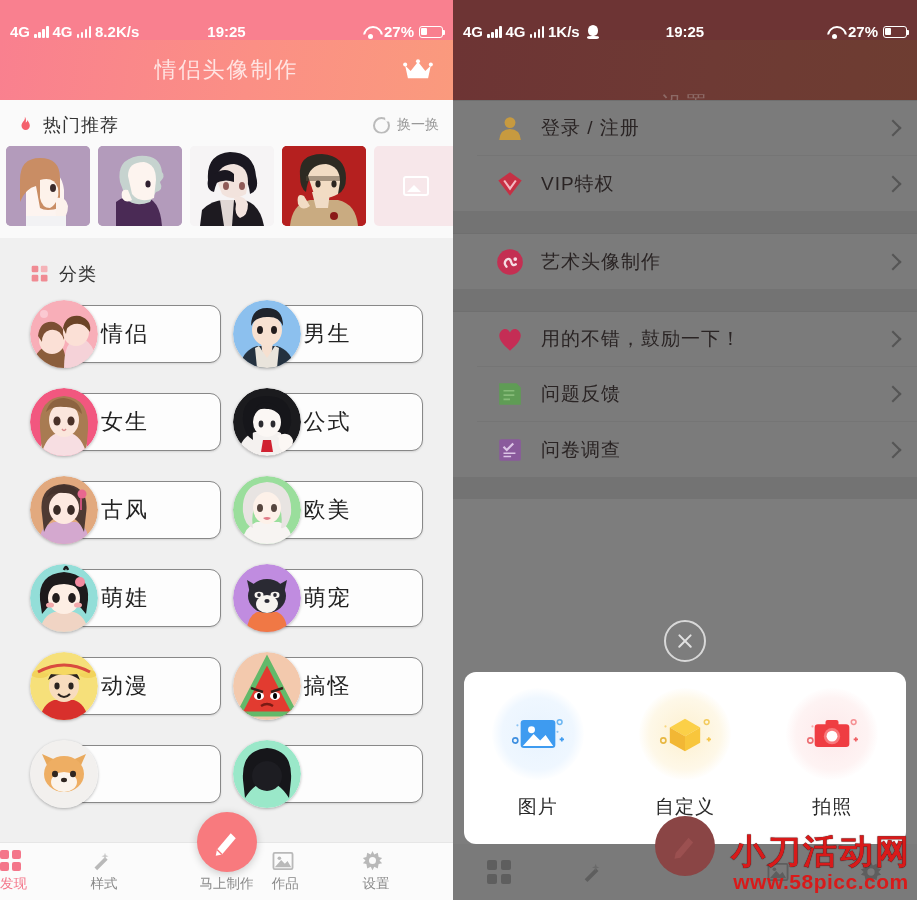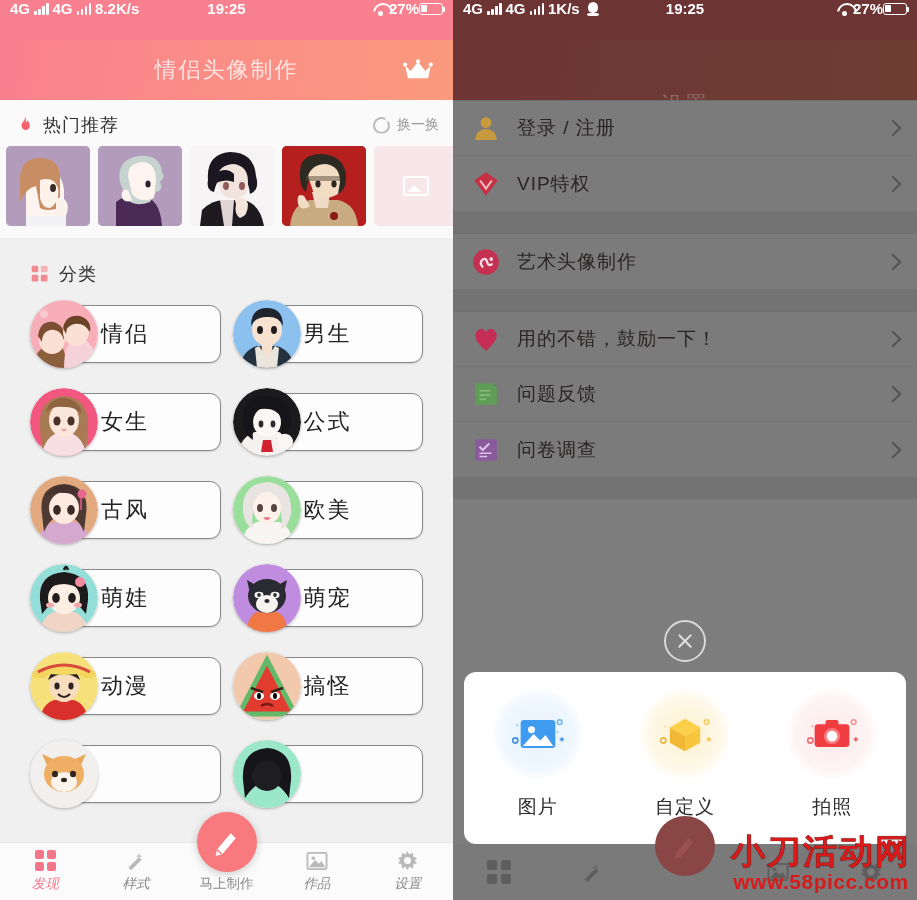--- a/index.html
+++ b/index.html
@@ -3,25 +3,25 @@
 <meta charset="utf-8">
 <style>
   * { margin:0; padding:0; box-sizing:border-box; }
   html,body { width:917px; height:900px; overflow:hidden; background:#fff;
     font-family:"Liberation Sans","DejaVu Sans",sans-serif; }
   .screens { display:flex; width:917px; height:900px; }
 
   
   .left { width:453px; height:900px; position:relative; background:#f0f0f0; overflow:hidden; }
 
-  .statusbar { height:40px; display:flex; align-items:flex-start; padding:0 10px;
+  .statusbar { height:40px; display:flex; align-items:flex-end; padding:0 10px;
     color:#fff; font-size:15px; font-weight:bold; position:relative; }
   .sb-left { display:flex; align-items:center; gap:4px; white-space:nowrap; }
   .sb-center { position:absolute; left:0; right:0; text-align:center; font-size:15px; font-weight:bold; }
-  .sb-right { margin-left:auto; display:flex; align-items:center; position:relative; z-index:2; }
+  .sb-right { margin-left:auto; display:flex; align-items:center; gap:5px; position:relative; z-index:2; }
   .bars { display:inline-flex; align-items:flex-end; gap:1.5px; height:12px; }
   .bars i { display:block; width:2.5px; background:#fff; border-radius:1px; }
   .bars i:nth-child(1){height:4px}.bars i:nth-child(2){height:6px}
   .bars i:nth-child(3){height:9px}.bars i:nth-child(4){height:12px}
   .wifi { width:16px; height:12px; position:relative; }
   .wifi::before { content:""; position:absolute; left:0; top:0; width:16px; height:16px;
     border:2.5px solid #fff; border-radius:50%; clip-path:polygon(0 0,100% 0,100% 45%,0 45%); }
   .wifi::after { content:""; position:absolute; left:5.5px; top:8px; width:5px; height:5px;
     background:#fff; border-radius:50%; }
   .batt { width:24px; height:12px; border:1.6px solid #fff; border-radius:3px; position:relative; padding:1.3px; }
@@ -63,41 +63,41 @@
   .cat-item { position:relative; height:74px; display:flex; align-items:center; }
   .cat-pill { position:absolute; left:26px; right:0; top:8px; bottom:8px; background:#fdfdfd;
     border:1.6px solid #888; border-radius:11px; display:flex; align-items:center;
     justify-content:flex-start; padding-left:44px; box-shadow:0 1px 2px rgba(0,0,0,.12); }
   .cat-label { font-size:22px; color:#222; letter-spacing:2px; }
   .cat-av { position:absolute; left:0; top:3px; width:68px; height:68px; border-radius:50%;
     overflow:hidden; z-index:3; box-shadow:0 1px 3px rgba(0,0,0,.28); }
 
   .l-tabbar { position:absolute; left:0; bottom:0; width:453px; height:58px; background:#fbfbfb;
     display:flex; border-top:1px solid #e6e6e6; }
-  .tab { flex:1; display:flex; flex-direction:column; align-items:center; justify-content:center; gap:4px;font-style:italic; }
+  .tab { flex:1; display:flex; flex-direction:column; justify-content:center; gap:4px; }
   .tab-lbl { font-size:13.5px; color:#8a8a8a; }
   .tab.active .tab-lbl { color:#f4768a; }
   .tab-ico { height:20px; display:flex; align-items:center; }
   .grid4 { display:grid; grid-template-columns:9px 9px; grid-template-rows:9px 9px; gap:3px; }
   .grid4 i { background:#f4768a; border-radius:2px; display:block; }
   .fab { position:absolute; left:50%; transform:translateX(-50%); bottom:28px; width:60px; height:60px;
     border-radius:50%; background:#f87a7e; display:flex; align-items:center; justify-content:center;
     box-shadow:0 2px 8px rgba(0,0,0,.2); z-index:5; }
   .tab-mid-lbl { position:absolute; left:50%; transform:translateX(-50%); bottom:7px;
     font-size:13.5px; color:#8a8a8a; white-space:nowrap; z-index:6; }
 
   
   .right { width:464px; height:900px; position:relative; background:#7d7d7d; overflow:hidden; }
   .r-header { height:100px; background:linear-gradient(100deg,#6d3434,#6e3a34 55%,#6e3d31);
     position:relative; }
   .r-title { position:absolute; left:0; right:0; top:50px; text-align:center;
     font-size:22px; color:#8d6a66; letter-spacing:2px; }
 
   .r-list { position:absolute; top:100px; left:0; right:0; bottom:0; }
-  .r-group { background:#7b7b7b; border-top:1px solid #6f6f6f; }
+  .r-group { background:#7b7b7b; border-top:1px solid #6f6f6f;padding-left:24px; }
   .r-gap { height:22px; background:#737373; }
   .r-row { height:55px; display:flex; align-items:center; padding:0 18px;
     border-bottom:1px solid #757575; position:relative; }
   .r-row:last-child { border-bottom:none; }
   .r-ico { width:30px; height:30px; margin-right:16px; flex:none;
     display:flex; align-items:center; justify-content:center; }
   .r-lbl { font-size:19px; color:#2a2424; letter-spacing:1px; }
   .chev { margin-left:auto; width:12px; height:12px; border-right:2.4px solid #555;
     border-top:2.4px solid #555; transform:rotate(45deg); }
 

